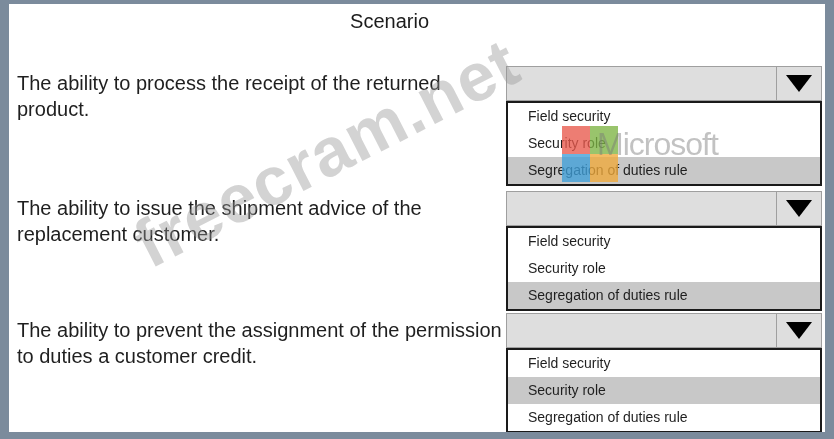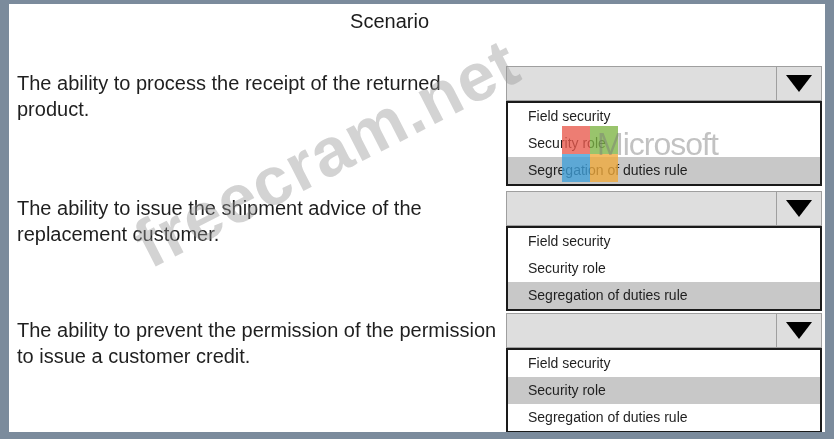--- a/index.html
+++ b/index.html
@@ -207,21 +207,21 @@
       </div>
       <div class="option-list">
         <div class="option">Field security</div>
         <div class="option">Security role</div>
         <div class="option selected">Segregation of duties rule</div>
       </div>
     </div>
   </div>
 
   <div class="row row-3">
-    <div class="scenario-text">The ability to prevent the permission of the permission to issue a customer credit.</div>
+    <div class="scenario-text">The ability to prevent the assignment of the permission to duties a customer credit.</div>
     <div class="combo-wrap">
       <div class="combo-box">
         <div class="combo-value"></div>
         <div class="combo-arrow-btn">
           <span class="tri"></span>
         </div>
       </div>
       <div class="option-list">
         <div class="option">Field security</div>
         <div class="option selected">Security role</div>

